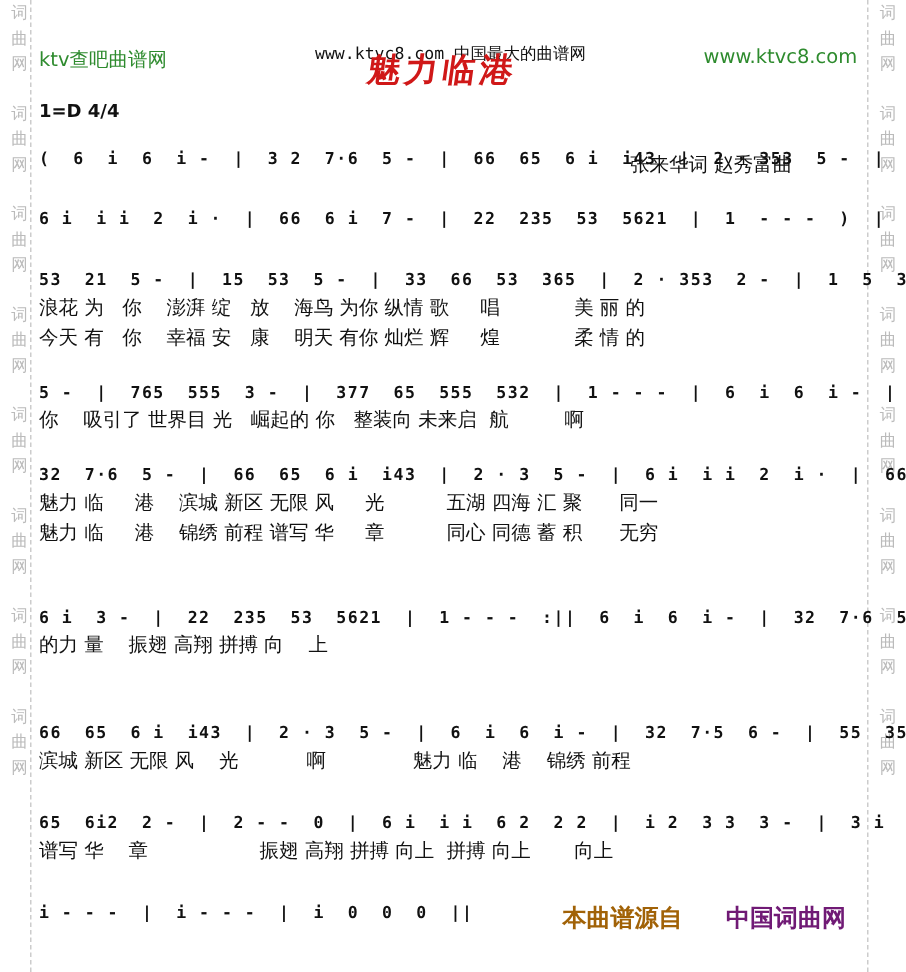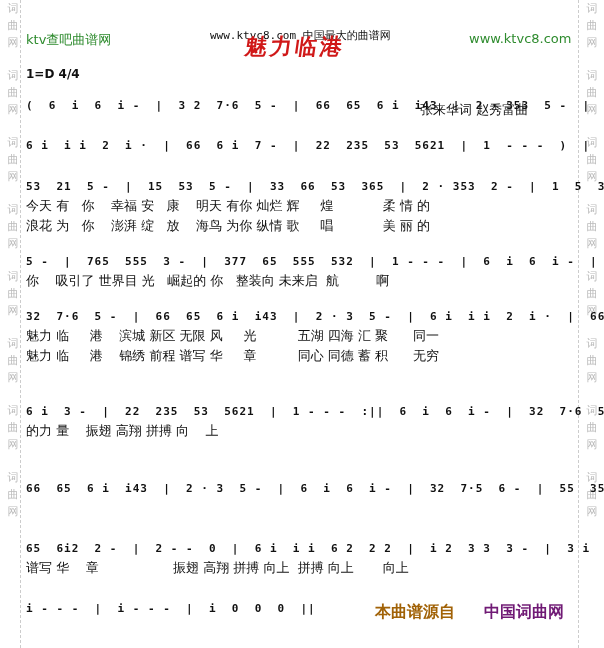--- a/index.html
+++ b/index.html
@@ -105,38 +105,39 @@
 <div class="credits">张来华词   赵秀富曲</div>
 
 <div class="row" style="top:97px">
   <div class="notes">(  6  i  6  i -  |  3 2  7·6  5 -  |  66  65  6 i  i43  |  2 · 353  5 -  |</div>
 </div>
 <div class="row" style="top:137px">
   <div class="notes">6 i  i i  2  i ·  |  66  6 i  7 -  |  22  235  53  5621  |  1  - - -  )  |</div>
 </div>
 <div class="row" style="top:178px">
   <div class="notes">53  21  5 -  |  15  53  5 -  |  33  66  53  365  |  2 · 353  2 -  |  1  5  3</div>
+  <div class="lyr">浪花 为   你    澎湃 绽   放    海鸟 为你 纵情 歌     唱            美 丽 的</div>
   <div class="lyr">今天 有   你    幸福 安   康    明天 有你 灿烂 辉     煌            柔 情 的</div>
-  <div class="lyr">浪花 为   你    澎湃 绽   放    海鸟 为你 纵情 歌     唱            美 丽 的</div>
 </div>
 <div class="row" style="top:253px">
   <div class="notes">5 -  |  765  555  3 -  |  377  65  555  532  |  1 - - -  |  6  i  6  i -  |</div>
   <div class="lyr">你    吸引了 世界目 光   崛起的 你   整装向 未来启  航         啊</div>
 </div>
 <div class="row" style="top:308px">
   <div class="notes">32  7·6  5 -  |  66  65  6 i  i43  |  2 · 3  5 -  |  6 i  i i  2  i ·  |  66</div>
   <div class="lyr">魅力 临     港    滨城 新区 无限 风     光          五湖 四海 汇 聚      同一</div>
   <div class="lyr">魅力 临     港    锦绣 前程 谱写 华     章          同心 同德 蓄 积      无穷</div>
 </div>
 <div class="row" style="top:403px">
   <div class="notes">6 i  3 -  |  22  235  53  5621  |  1 - - -  :||  6  i  6  i -  |  32  7·6  5 -  |</div>
   <div class="lyr">的力 量    振翅 高翔 拼搏 向    上</div>
 </div>
 <div class="row" style="top:480px">
   <div class="notes">66  65  6 i  i43  |  2 · 3  5 -  |  6  i  6  i -  |  32  7·5  6 -  |  55  35</div>
+  <div class="lyr">滨城 新区 无限 风    光           啊              魅力 临    港    锦绣 前程</div>
 </div>
 <div class="row" style="top:540px">
   <div class="notes">65  6i2  2 -  |  2 - -  0  |  6 i  i i  6 2  2 2  |  i 2  3 3  3 -  |  3 i  i - -  |</div>
   <div class="lyr">谱写 华    章                  振翅 高翔 拼搏 向上  拼搏 向上       向上</div>
 </div>
 <div class="row" style="top:600px; width:330px">
   <div class="notes">i - - -  |  i - - -  |  i  0  0  0  ||</div>
 </div>
 
 <div class="footer-src">本曲谱源自</div>

